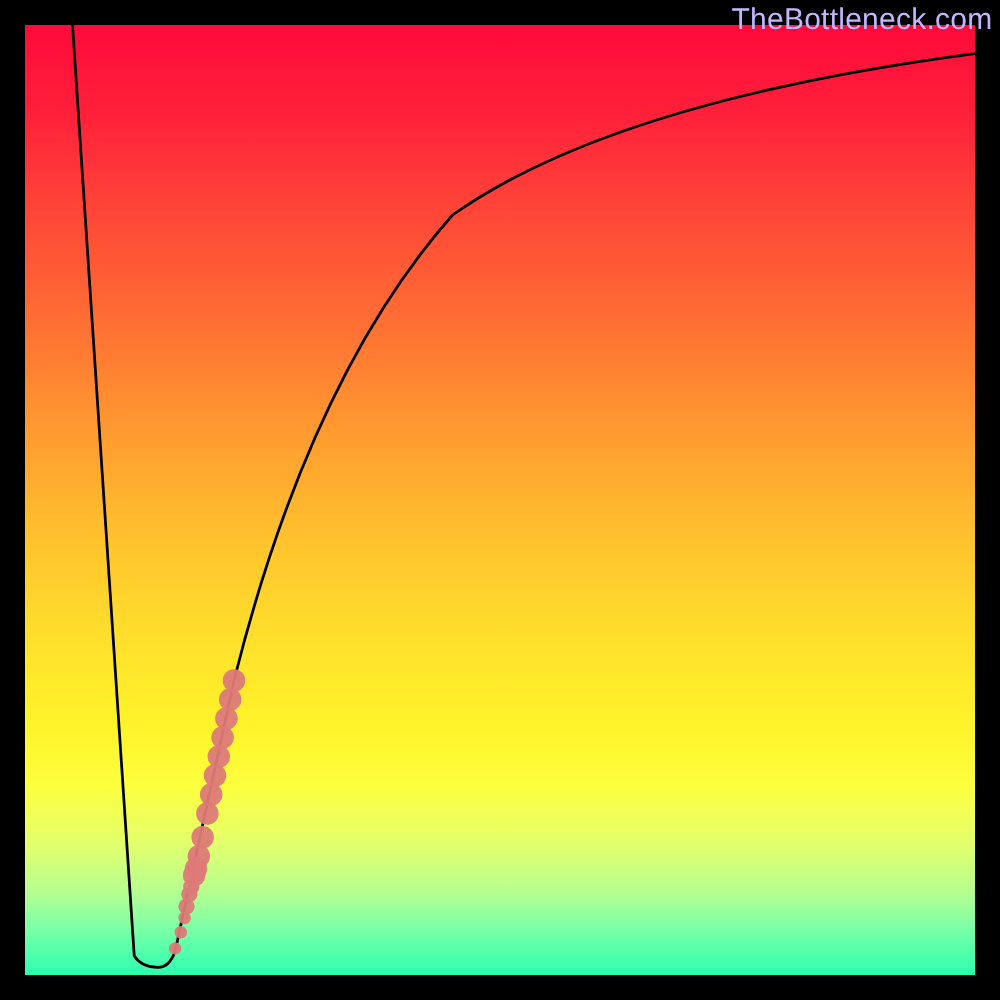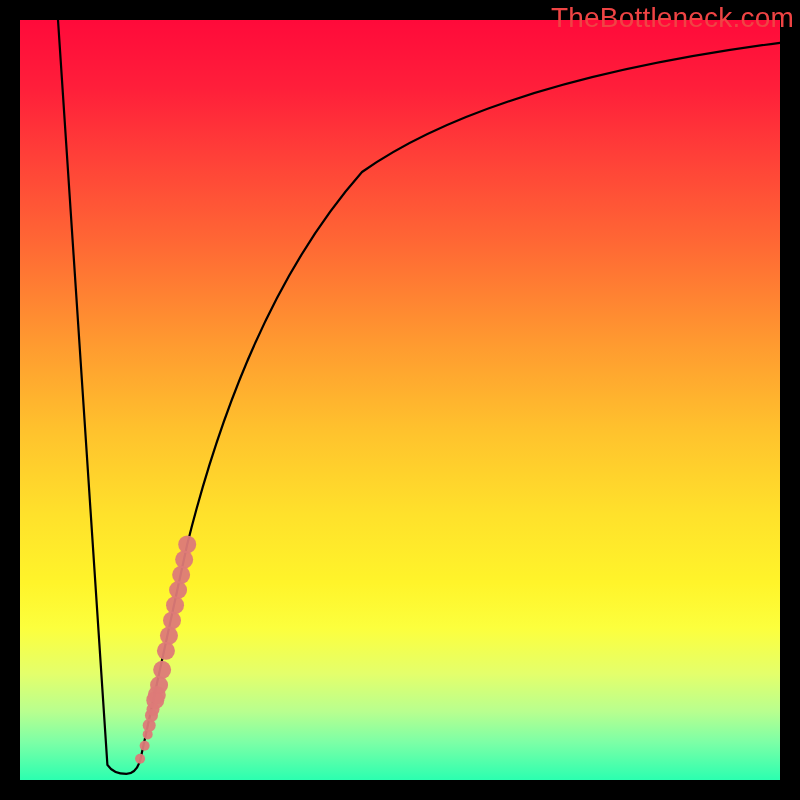--- a/index.html
+++ b/index.html
@@ -12,21 +12,21 @@
     #ff6a34 30%,
     #ff9830 42%,
     #ffc22d 54%,
     #ffe12b 65%,
     #fff42a 74%,
     #fcff3d 80%,
     #e4ff6b 86%,
     #b8ff8f 91%,
     #7dffa6 95%,
     #2bffb0 100%)}
-.wm{position:absolute;right:6px;top:2px;color:#ef4444;font-size:28px;letter-spacing:.2px}
+.wm{position:absolute;right:6px;top:2px;color:#c4b5fd;font-size:24px;letter-spacing:.2px}
 svg.curve{position:absolute;left:20px;top:20px}
 </style>
 </head>
 <body>
 
 <div class="chart-wrap">
   <div class="grad"></div>
   <div class="wm">TheBottleneck.com</div>
   <svg class="curve" width="760" height="760" viewBox="0 0 760 760">
     <g id="curve-path">

